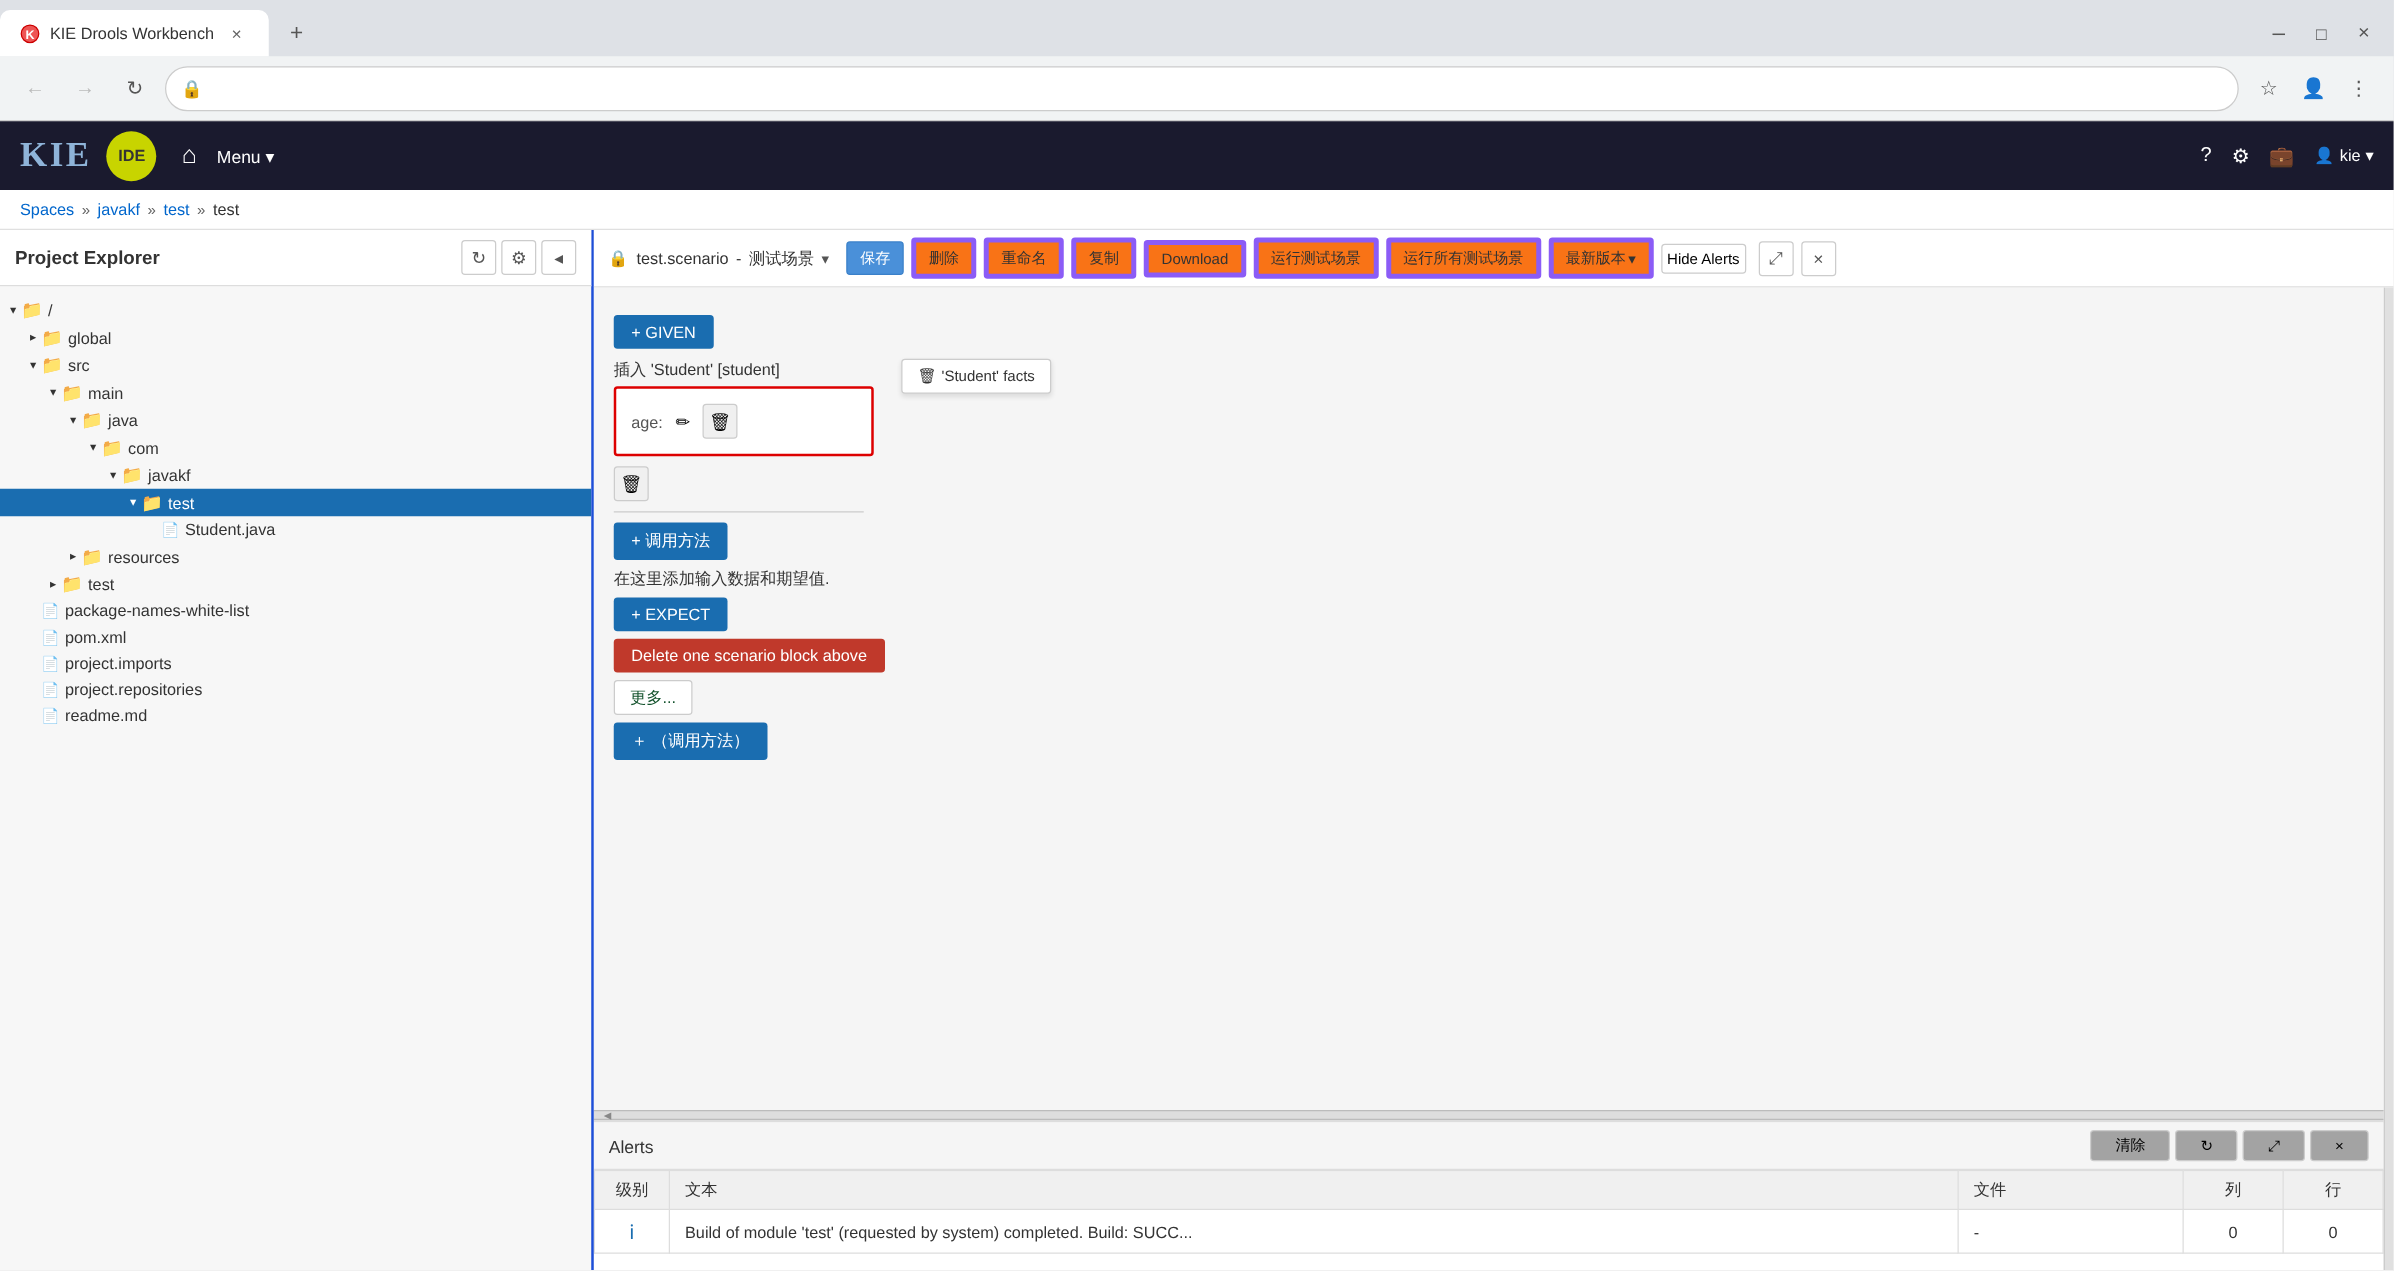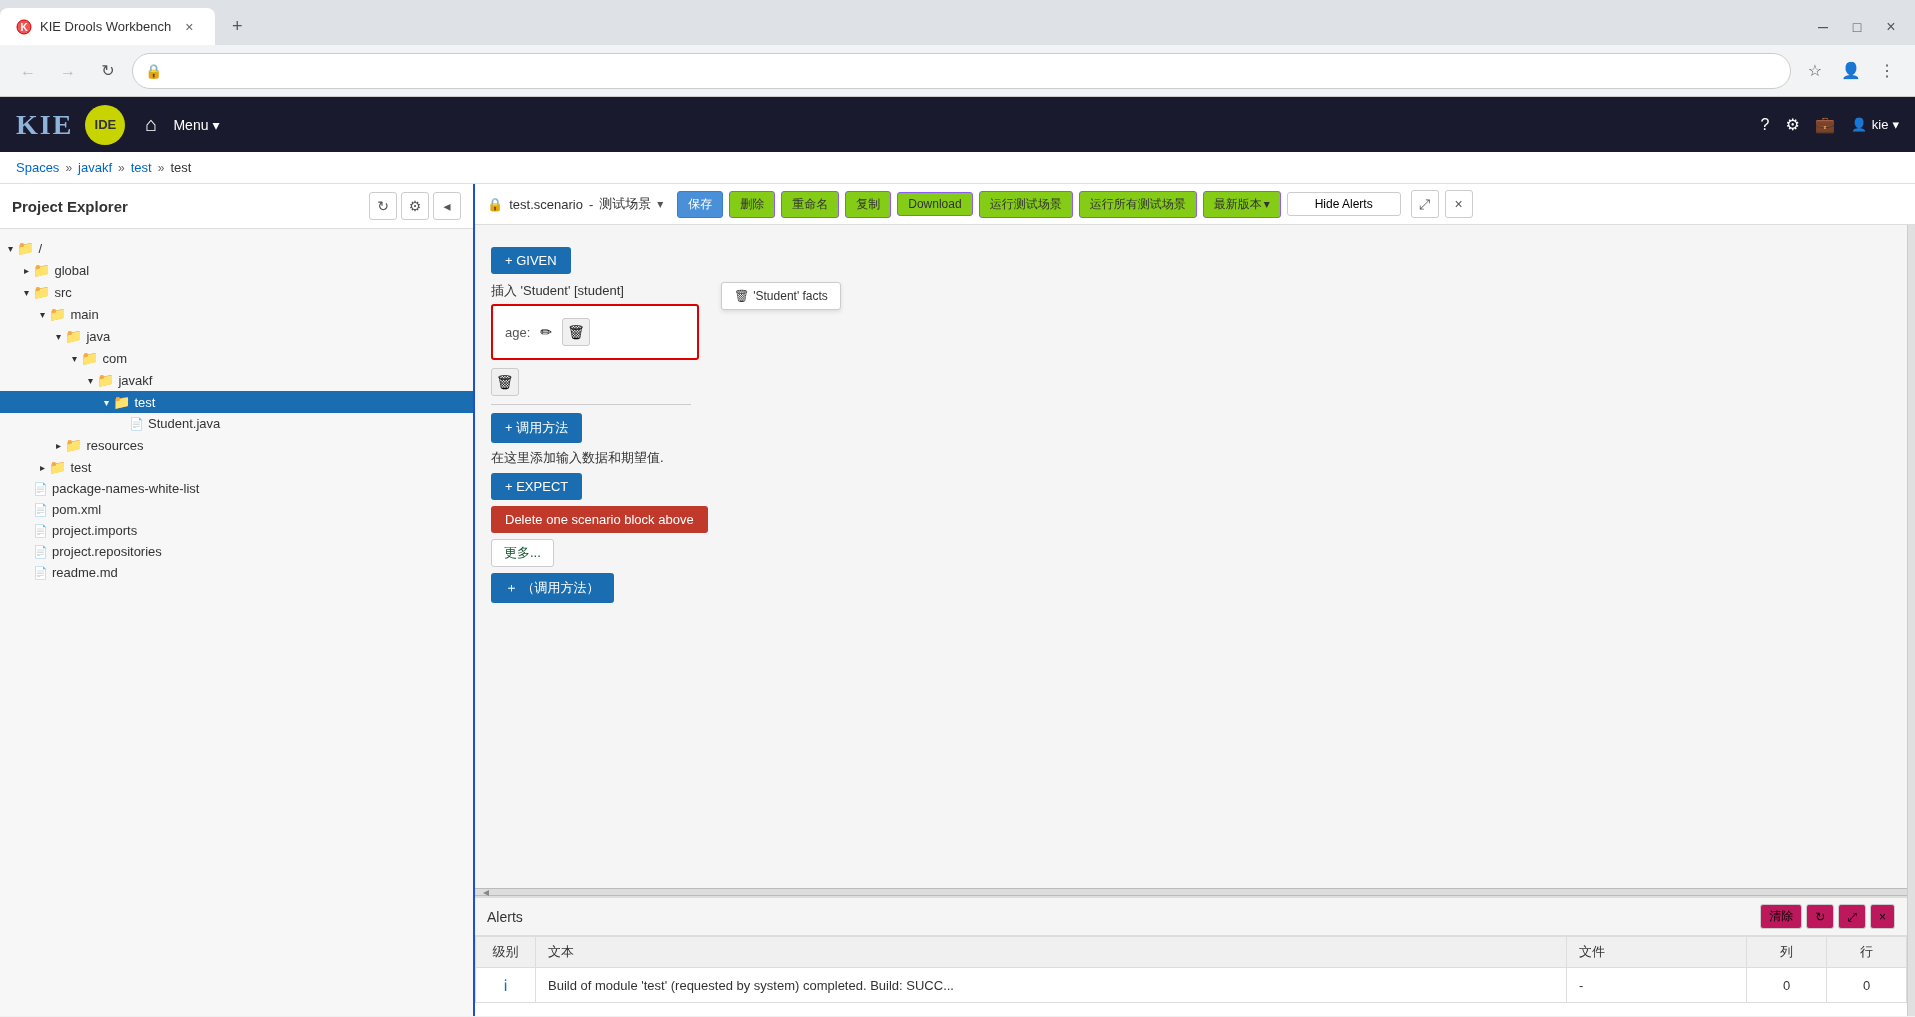--- a/index.html
+++ b/index.html
@@ -52,24 +52,24 @@
     .file-icon { color: #777; font-size: 12px; }
     .tree-label { font-size: 13px; }
 
     
     .content-area { flex: 1; display: flex; flex-direction: column; overflow: hidden; }
 
     
     .scenario-toolbar { background: white; border-bottom: 1px solid #ddd; padding: 6px 12px; display: flex; align-items: center; gap: 6px; flex-wrap: wrap; }
     .scenario-title { display: flex; align-items: center; gap: 6px; font-size: 13px; color: #333; margin-right: 8px; }
     .scenario-view-btn { background: none; border: none; cursor: pointer; color: #555; font-size: 12px; }
-    .toolbar-btn { padding: 4px 10px; font-size: 12px; border: 1px solid #8b5cf6; background: #84cc16; cursor: pointer; border-radius: 3px; color: #333; }
+    .toolbar-btn { padding: 4px 10px; font-size: 12px; border: 4px solid #8b5cf6; background: #f97316; cursor: pointer; border-radius: 3px; color: #333; }
     .toolbar-btn-primary { background: #4a90d9; color: white; border: 1px solid #3a80c9; }
     .toolbar-btn-version { display: flex; align-items: center; gap: 2px; }
-    .hide-alerts-btn { background: none; border: 1px solid #ccc; padding: 4px 27px; font-size: 12px; cursor: pointer; border-radius: 3px; }
+    .hide-alerts-btn { background: none; border: 1px solid #ccc; padding: 4px 4px; font-size: 12px; cursor: pointer; border-radius: 3px; }
 
     
     .tabs { display: flex; background: white; border-bottom: 2px solid #ddd; padding: 0 12px; }
     .tab-item { padding: 8px 16px; font-size: 13px; cursor: pointer; color: #555; border-bottom: 2px solid transparent; margin-bottom: -2px; }
     .tab-item.active { color: #1a6db0; border-bottom: 2px solid #1a6db0; font-weight: 500; }
 
     
     .scenario-content { flex: 1; padding: 16px; background: #f5f5f5; overflow-y: auto; position: relative; }
 
     
@@ -103,21 +103,21 @@
 
     
     .resize-handle { height: 8px; background: #ddd; cursor: ns-resize; border-top: 1px solid #bbb; border-bottom: 1px solid #bbb; display: flex; align-items: center; justify-content: flex-start; padding-left: 8px; }
     .resize-arrow { font-size: 12px; color: #888; }
 
     
     .alerts-panel { background: white; border-top: 2px solid #ddd; min-height: 120px; }
     .alerts-header { display: flex; align-items: center; padding: 6px 12px; background: #f5f5f5; border-bottom: 1px solid #ddd; }
     .alerts-title { font-size: 14px; font-weight: 500; color: #333; flex: 1; }
     .alerts-actions { display: flex; gap: 4px; }
-    .alerts-action-btn { background: #be185d; border: 1px solid #ccc; padding: 3px 8px; font-size: 12px; cursor: pointer; border-radius: 3px; }
+    .alerts-action-btn { background: #a3a3a3; border: 1px solid #ccc; padding: 3px 19px; font-size: 12px; cursor: pointer; border-radius: 3px; }
 
     .alerts-table { width: 100%; border-collapse: collapse; font-size: 13px; }
     .alerts-table th { background: #f0f0f0; border: 1px solid #ddd; padding: 6px 12px; text-align: left; font-weight: 500; color: #333; }
     .alerts-table td { border: 1px solid #ddd; padding: 6px 12px; color: #333; }
     .alerts-table .col-level { width: 60px; text-align: center; margin-left: 28px; }
     .alerts-table .col-text { flex: 1; }
     .alerts-table .col-file { width: 180px; }
     .alerts-table .col-col { width: 80px; text-align: center; }
     .alerts-table .col-row { width: 80px; text-align: center; }
 

